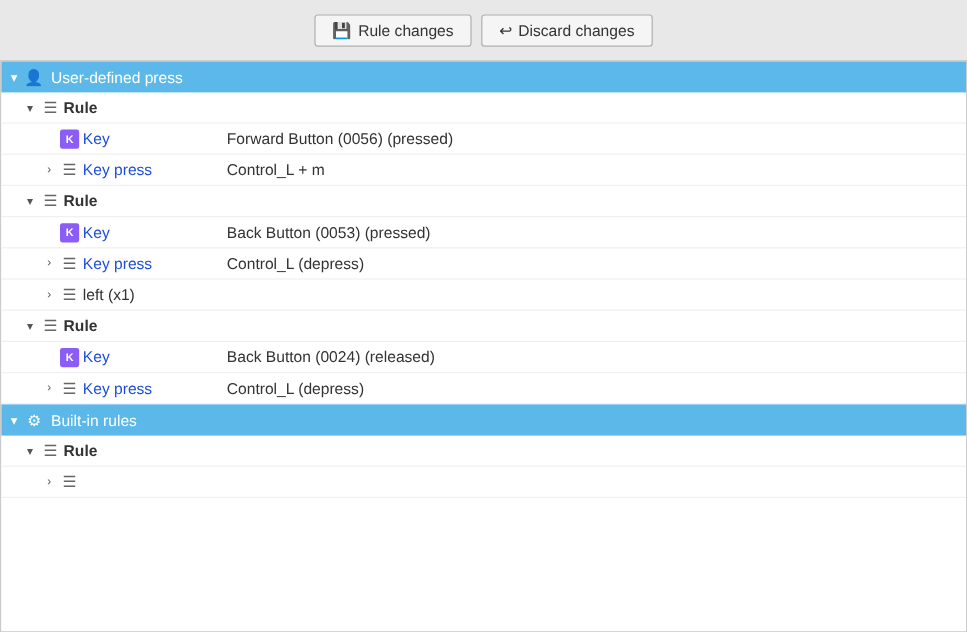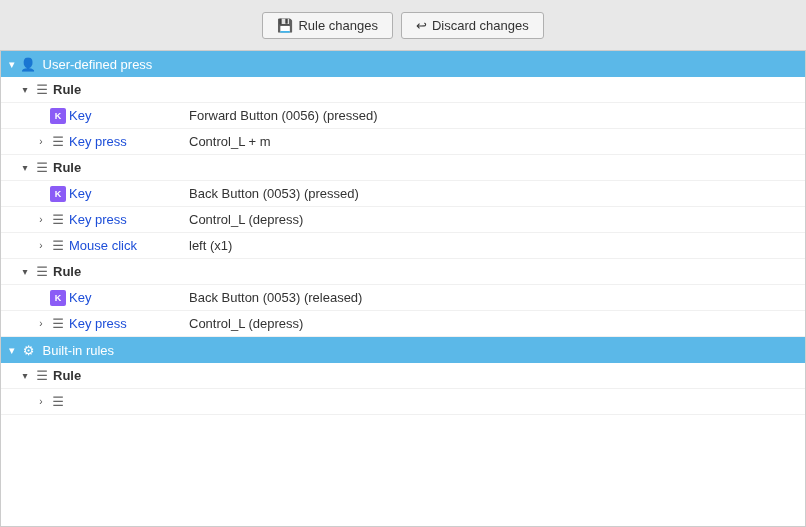--- a/index.html
+++ b/index.html
@@ -193,37 +193,36 @@
   <div class="tree-item indent2">
     <span class="chevron-btn">›</span>
     <span class="item-icon icon-list">☰</span>
     <span class="item-label">Key press</span>
     <span class="item-value">Control_L  (depress)</span>
   </div>
 
   <div class="tree-item indent2">
     <span class="chevron-btn">›</span>
     <span class="item-icon icon-list">☰</span>
-    <span class="item-label">Mouse click</span>
     <span class="item-value">left (x1)</span>
   </div>
 
   <div class="tree-item indent1">
     <span class="chevron-btn">▾</span>
     <span class="item-icon icon-list">☰</span>
     <span class="item-label rule-label">Rule</span>
   </div>
 
   <div class="tree-item indent2">
     <span class="chevron-btn"></span>
     <span class="item-icon">
         <span class="icon-key">K</span>
       </span>
     <span class="item-label">Key</span>
-    <span class="item-value">Back Button (0053) (released)</span>
+    <span class="item-value">Back Button (0024) (released)</span>
   </div>
 
   <div class="tree-item indent2">
     <span class="chevron-btn">›</span>
     <span class="item-icon icon-list">☰</span>
     <span class="item-label">Key press</span>
     <span class="item-value">Control_L  (depress)</span>
   </div>
 
   <div class="section-header">

